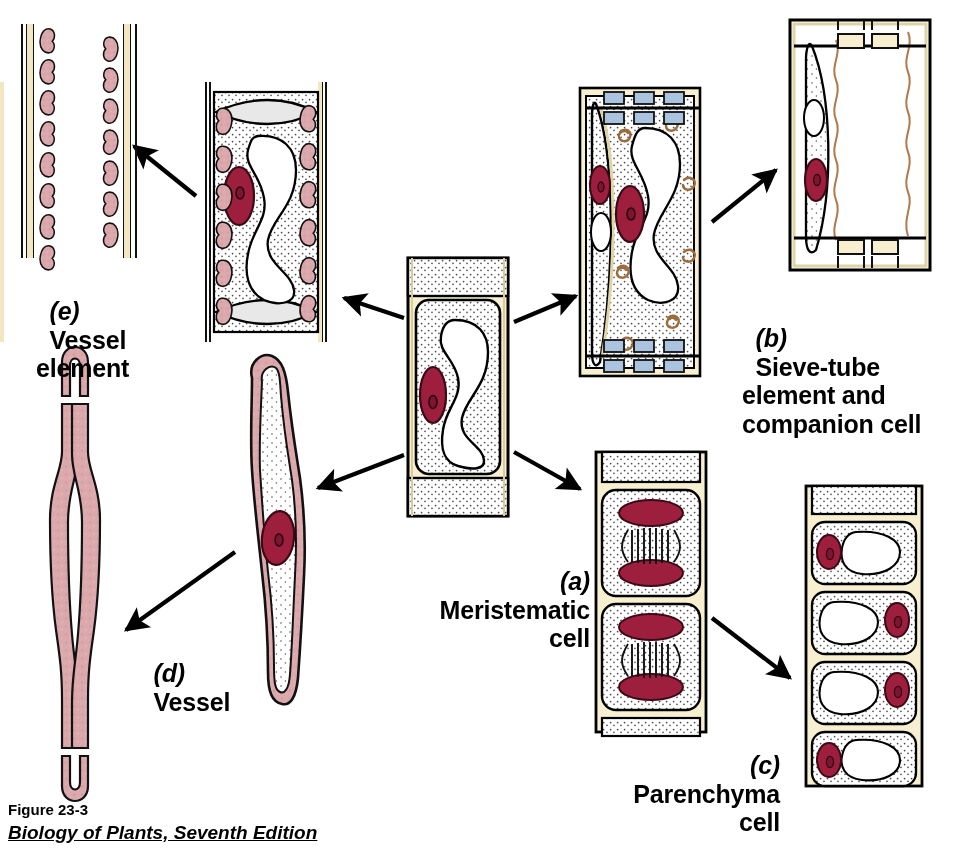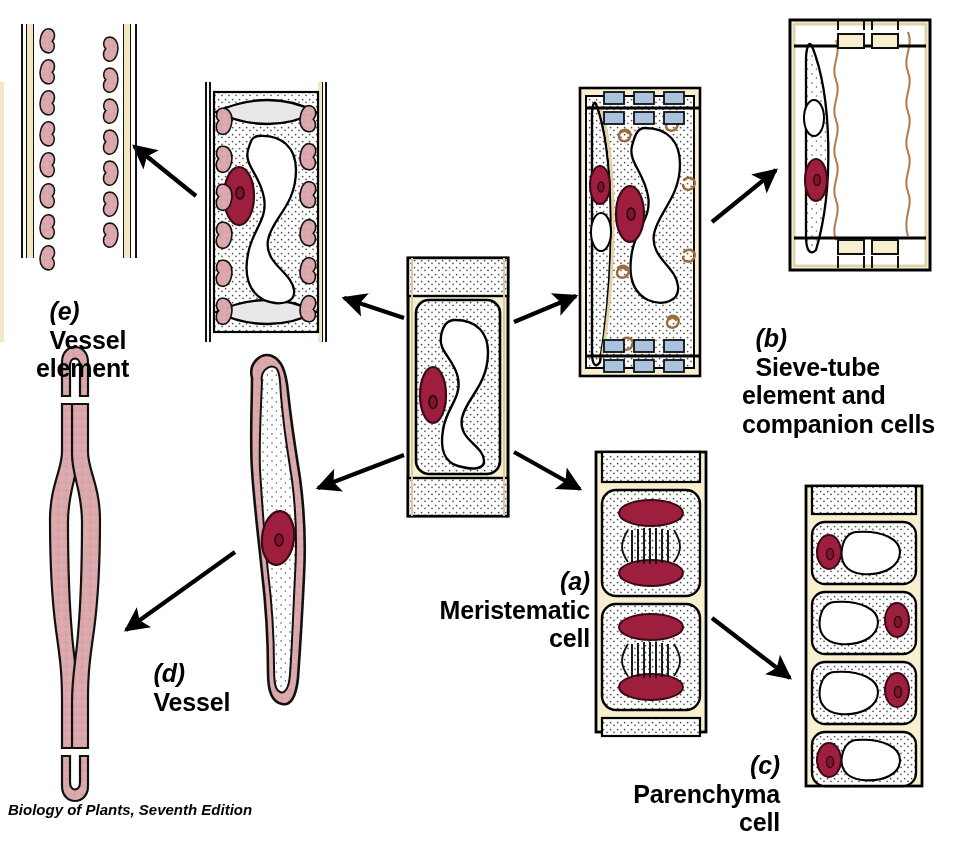--- a/index.html
+++ b/index.html
@@ -8,21 +8,21 @@
   #figure{position:absolute;inset:0;}
   svg#art{position:absolute;left:0;top:0;width:974px;height:861px;}
 
   .lbl{position:absolute;font-weight:bold;font-size:25px;line-height:1.15;
        letter-spacing:-.2px;color:#000;white-space:pre;}
   .lbl i{font-style:italic;}
   .lbl.ctr{text-align:right;}
 
   #caption{position:absolute;left:8px;top:800px;line-height:1.32;}
   #caption .c1{font-weight:bold;font-size:15px;}
-  #caption .c2{font-weight:bold;font-style:italic;font-size:15px;}
+  #caption .c2{font-weight:bold;font-style:italic;font-size:19px;text-decoration:underline;}
   #caption .c3{font-size:14px;}
 </style>
 </head>
 <body>
 
 <div id="figure">
 
 <svg id="art" viewBox="0 0 974 861">
   <defs>
     <pattern id="stipple" width="7" height="7" patternUnits="userSpaceOnUse">
@@ -343,37 +343,38 @@
 <div class="lbl" id="lbl-e" style="left:36px;top:268px;">
   <i>(e)</i>
   <span>Vessel
 element</span>
 </div>
 
 <div class="lbl" id="lbl-b" style="left:742px;top:295px;">
   <i>(b)</i>
   <span>Sieve-tube
 element and
-companion cells</span>
+companion cell</span>
 </div>
 
 <div class="lbl ctr" id="lbl-a" style="left:340px;top:538px;width:250px;">
   <i>(a)</i>
   <span>Meristematic
 cell</span>
 </div>
 
 <div class="lbl" id="lbl-d" style="left:140px;top:630px;">
   <i>(d)</i>
   <span>Vessel</span>
 </div>
 
 <div class="lbl ctr" id="lbl-c" style="left:555px;top:722px;width:225px;">
   <i>(c)</i>
   <span>Parenchyma
 cell</span>
 </div>
 
 <div id="caption">
+  <div class="c1">Figure 23-3</div>
   <div class="c2">Biology of Plants, Seventh Edition</div>
 </div>
 
 </div>
 
 </body></html>

